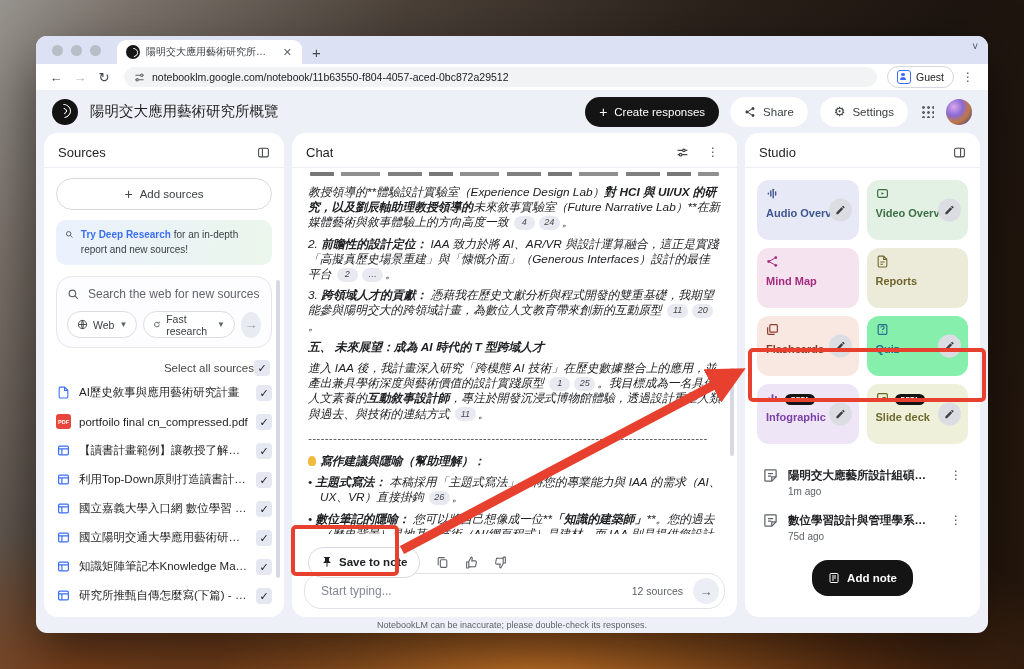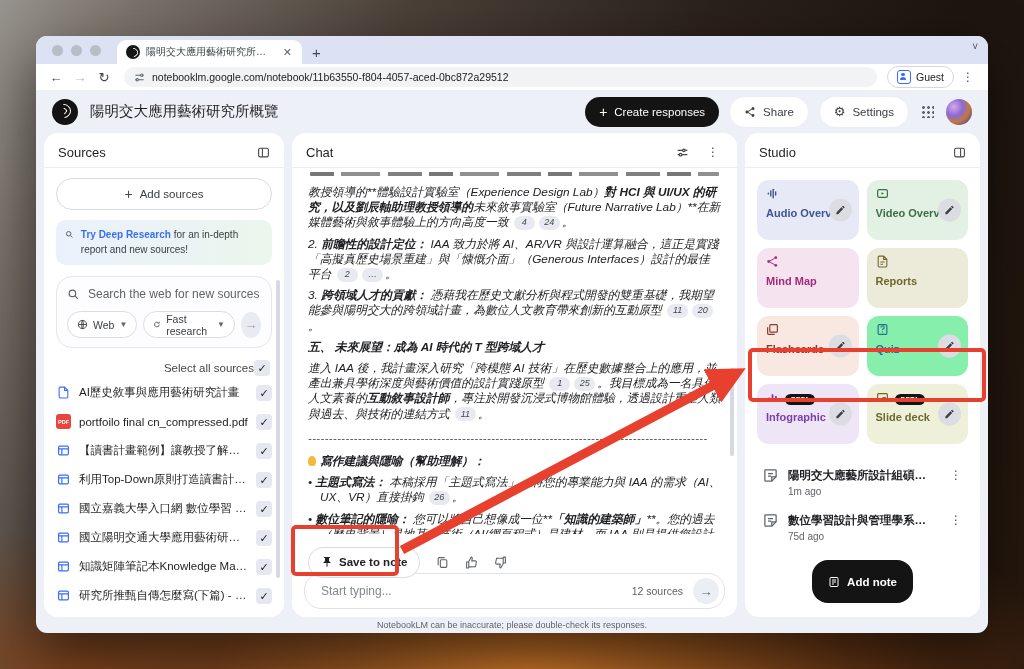--- a/index.html
+++ b/index.html
@@ -144,21 +144,21 @@
   .c-flashcards{background:#f9e8e2;color:#8f3a2b;}
   .c-quiz{background:#86efac;color:#2b6e8f;}
   .c-infographic{background:#eee5f6;color:#7b3fa8;}
   .c-slidedeck{background:#eef0d9;color:#6c6a2e;}
   .notelist{margin-top:16px;}
   .noterow{display:flex;align-items:flex-start;gap:10px;padding:8px 2px 8px 6px;}
   .noterow .nt{flex:1;min-width:0;}
   .noterow .ttl{font-size:11.5px;font-weight:600;color:#202124;white-space:nowrap;overflow:hidden;text-overflow:ellipsis;}
   .noterow .time{font-size:10px;color:#5f6368;margin-top:3px;}
   .addnote-wrap{flex:0 0 auto;display:flex;justify-content:center;padding:10px 0 14px;}
-  .addnote{height:43px;border-radius:16px;background:#141414;color:#fff;display:flex;align-items:center;
+  .addnote{height:36px;border-radius:16px;background:#141414;color:#fff;display:flex;align-items:center;
     gap:7px;padding:0 16px;font-size:11.5px;font-weight:600;}
 
   
   .win-footer{height:16px;flex:0 0 auto;display:flex;align-items:center;justify-content:center;}
   .win-footer .txt{font-size:9px;color:#5f6368;}
 
   
   .redbox{position:absolute;border:4px solid #e8402f;border-radius:5px;z-index:60;pointer-events:none;}
   .rb1{left:291px;top:525px;width:100px;height:43px;}
   .rb2{left:748px;top:348px;width:230px;height:46px;}

